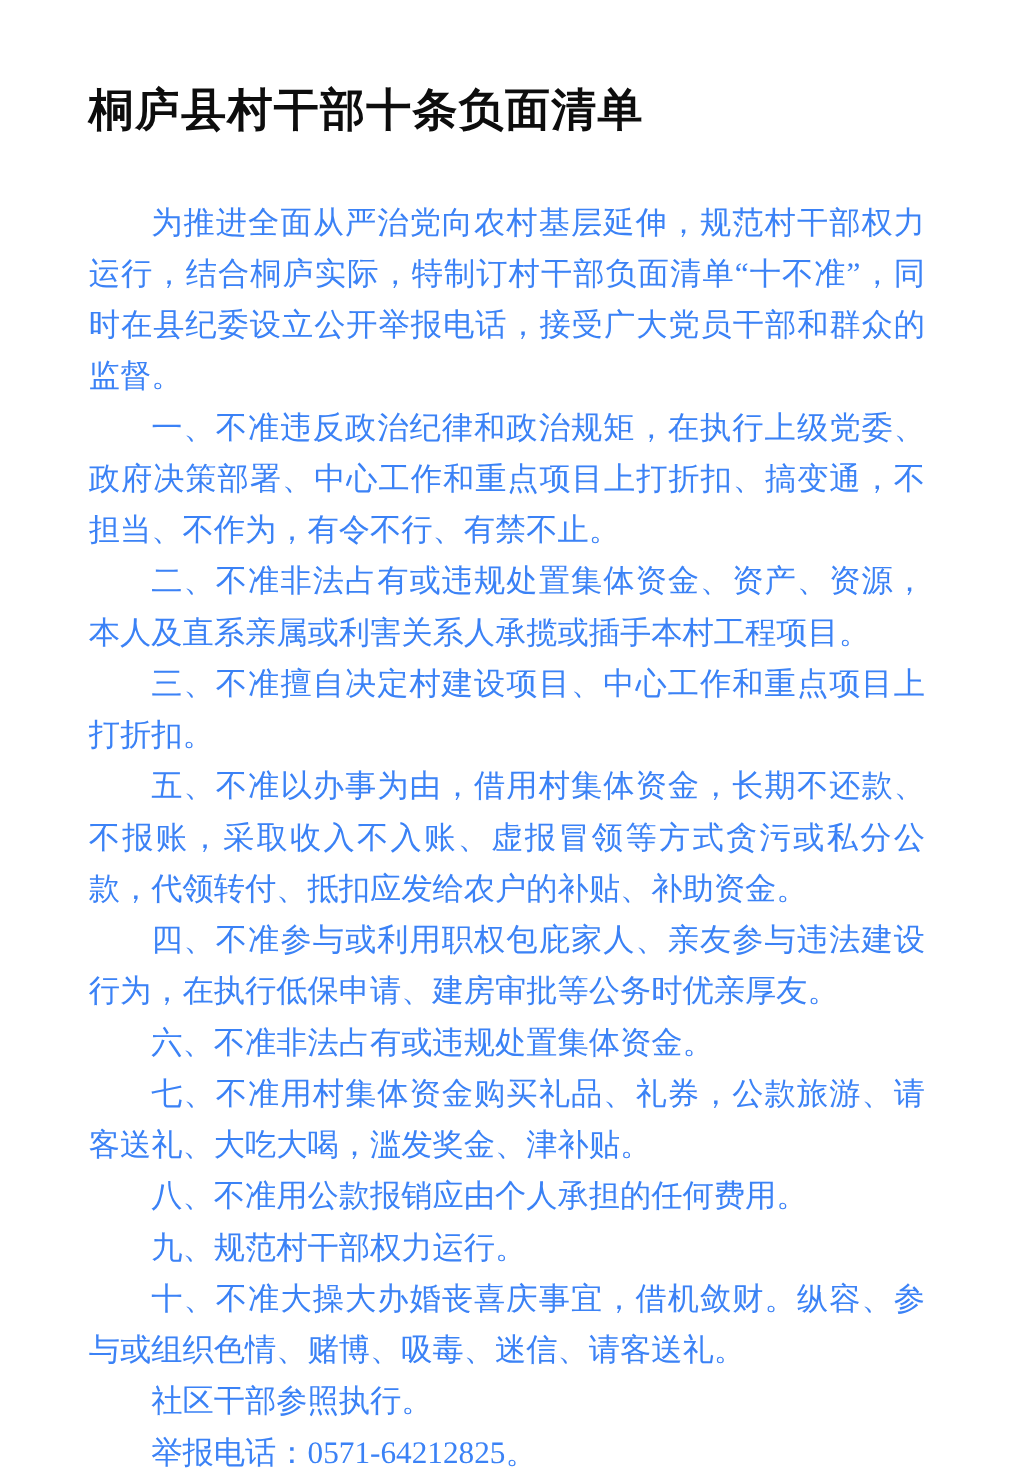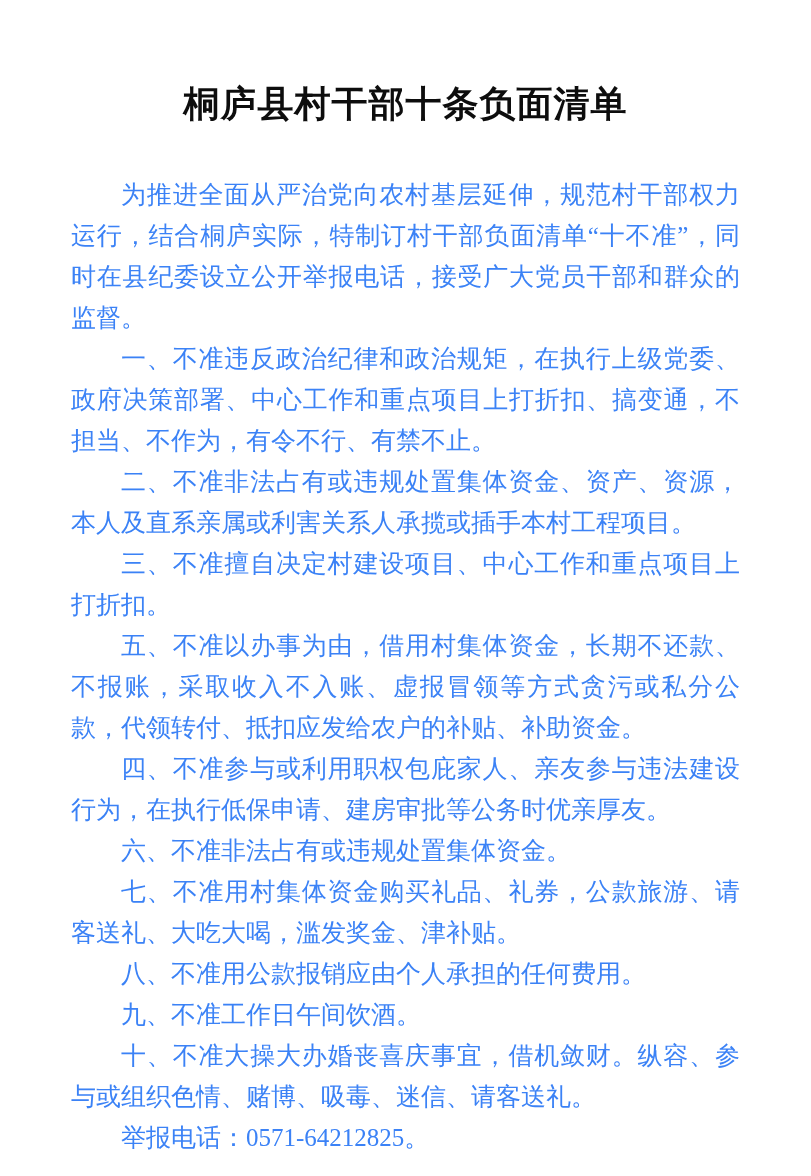--- a/index.html
+++ b/index.html
@@ -11,22 +11,22 @@
     position: relative;
     width: 811px;
     height: 1176px;
     background: #ffffff;
     box-sizing: border-box;
     padding: 68px 71px 0 71px;
     overflow: hidden;
     color: #111111;
   }
   .doc-title {
-    margin: 16px 0 50px 0;
-    text-align: center;
+    margin: 0 0 50px 0;
+    text-align: left;
     font-family: "Liberation Sans", "DejaVu Sans", sans-serif;
     font-weight: bold;
     font-size: 36px;
     line-height: 40px;
     letter-spacing: 1px;
     color: #0d0d0d;
   }
   .doc-body {
     font-family: "Liberation Serif", "DejaVu Serif", serif;
   }
@@ -48,17 +48,18 @@
   <div class="doc-body">
       <p class="para">为推进全面从严治党向农村基层延伸，规范村干部权力运行，结合桐庐实际，特制订村干部负面清单“十不准”，同时在县纪委设立公开举报电话，接受广大党员干部和群众的监督。</p>
       <p class="para">一、不准违反政治纪律和政治规矩，在执行上级党委、政府决策部署、中心工作和重点项目上打折扣、搞变通，不担当、不作为，有令不行、有禁不止。</p>
       <p class="para">二、不准非法占有或违规处置集体资金、资产、资源，本人及直系亲属或利害关系人承揽或插手本村工程项目。</p>
       <p class="para">三、不准擅自决定村建设项目、中心工作和重点项目上打折扣。</p>
       <p class="para">五、不准以办事为由，借用村集体资金，长期不还款、不报账，采取收入不入账、虚报冒领等方式贪污或私分公款，代领转付、抵扣应发给农户的补贴、补助资金。</p>
       <p class="para">四、不准参与或利用职权包庇家人、亲友参与违法建设行为，在执行低保申请、建房审批等公务时优亲厚友。</p>
       <p class="para">六、不准非法占有或违规处置集体资金。</p>
       <p class="para">七、不准用村集体资金购买礼品、礼券，公款旅游、请客送礼、大吃大喝，滥发奖金、津补贴。</p>
       <p class="para">八、不准用公款报销应由个人承担的任何费用。</p>
-      <p class="para">九、不准工作日午间饮酒。</p>
+      <p class="para">九、规范村干部权力运行。</p>
       <p class="para">十、不准大操大办婚丧喜庆事宜，借机敛财。纵容、参与或组织色情、赌博、吸毒、迷信、请客送礼。</p>
+      <p class="para">社区干部参照执行。</p>
       <p class="para">举报电话：0571-64212825。</p>
     </div>
 </div>
 
 </body></html>

